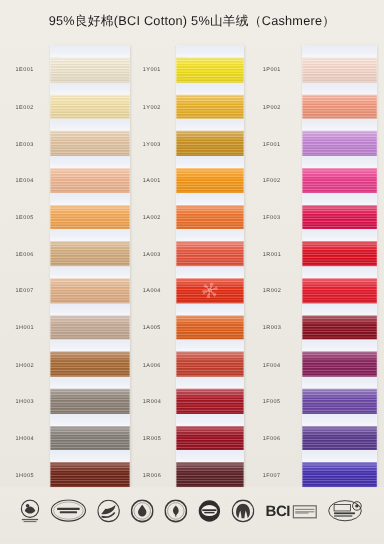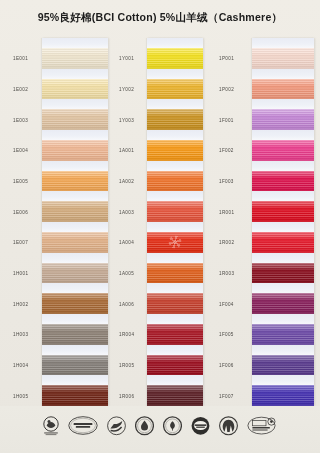--- a/index.html
+++ b/index.html
@@ -13,21 +13,21 @@
   #page{
     position:absolute;inset:0;
     background:linear-gradient(180deg,#f0ede6 0%,#ecE9E2 55%,#e9e6df 100%);
   }
 
   
   .title{
     position:absolute;top:11px;left:0;width:320px;
     text-align:center;
     font-size:10.6px;
-    font-weight:bold;
+    font-weight:normal;
     letter-spacing:.2px;
     color:#1c1c1c;
     white-space:nowrap;
   }
 
   
   .cols{
     position:absolute;top:38px;left:0;width:320px;height:368px;
   }
   .col{
@@ -445,20 +445,28 @@
         </svg>
       </div>
 
       <div class="logo">
         <svg width="19" height="20" viewBox="0 0 19 20">
           <circle cx="9.5" cy="9.8" r="8.9" fill="none" stroke="#3b3a38" stroke-width="1.1"></circle>
           <path d="M9.5 3.8c-3.5 0-5.8 3.3-5.8 7 0 2.1.8 3.8 1.9 4.9.5-2.4 1-4.6 1.6-6.3.5 1.8.9 4 1.1 6.5h2.4c.2-2.5.6-4.7 1.1-6.5.6 1.7 1.1 3.9 1.6 6.3 1.1-1.1 1.9-2.8 1.9-4.9 0-3.7-2.3-7-5.8-7z" fill="#3b3a38"></path>
         </svg>
       </div>
 
+      <div class="logo logo-bci">
+        <span>BCI</span>
+        <span class="bci-box">
+          <span class="bci-line"></span>
+          <span class="bci-line"></span>
+          <span class="bci-line s"></span>
+        </span>
+      </div>
 
       <div class="logo">
         <svg width="30" height="20" viewBox="0 0 30 20">
           <ellipse cx="14.5" cy="9.6" rx="13.6" ry="8.4" fill="none" stroke="#3b3a38" stroke-width=".8"></ellipse>
           <rect x="5.4" y="4.4" width="13.6" height="5.4" fill="none" stroke="#3b3a38" stroke-width=".7"></rect>
           <rect x="5.4" y="11" width="17.4" height="1.5" fill="#3b3a38"></rect>
           <rect x="5.4" y="13.4" width="15.2" height="1.2" fill="#5d5b58"></rect>
           <circle cx="24.4" cy="5.6" r="3.6" fill="none" stroke="#3b3a38" stroke-width=".8"></circle>
           <circle cx="24.4" cy="5.6" r="1.4" fill="#3b3a38"></circle>
         </svg>

